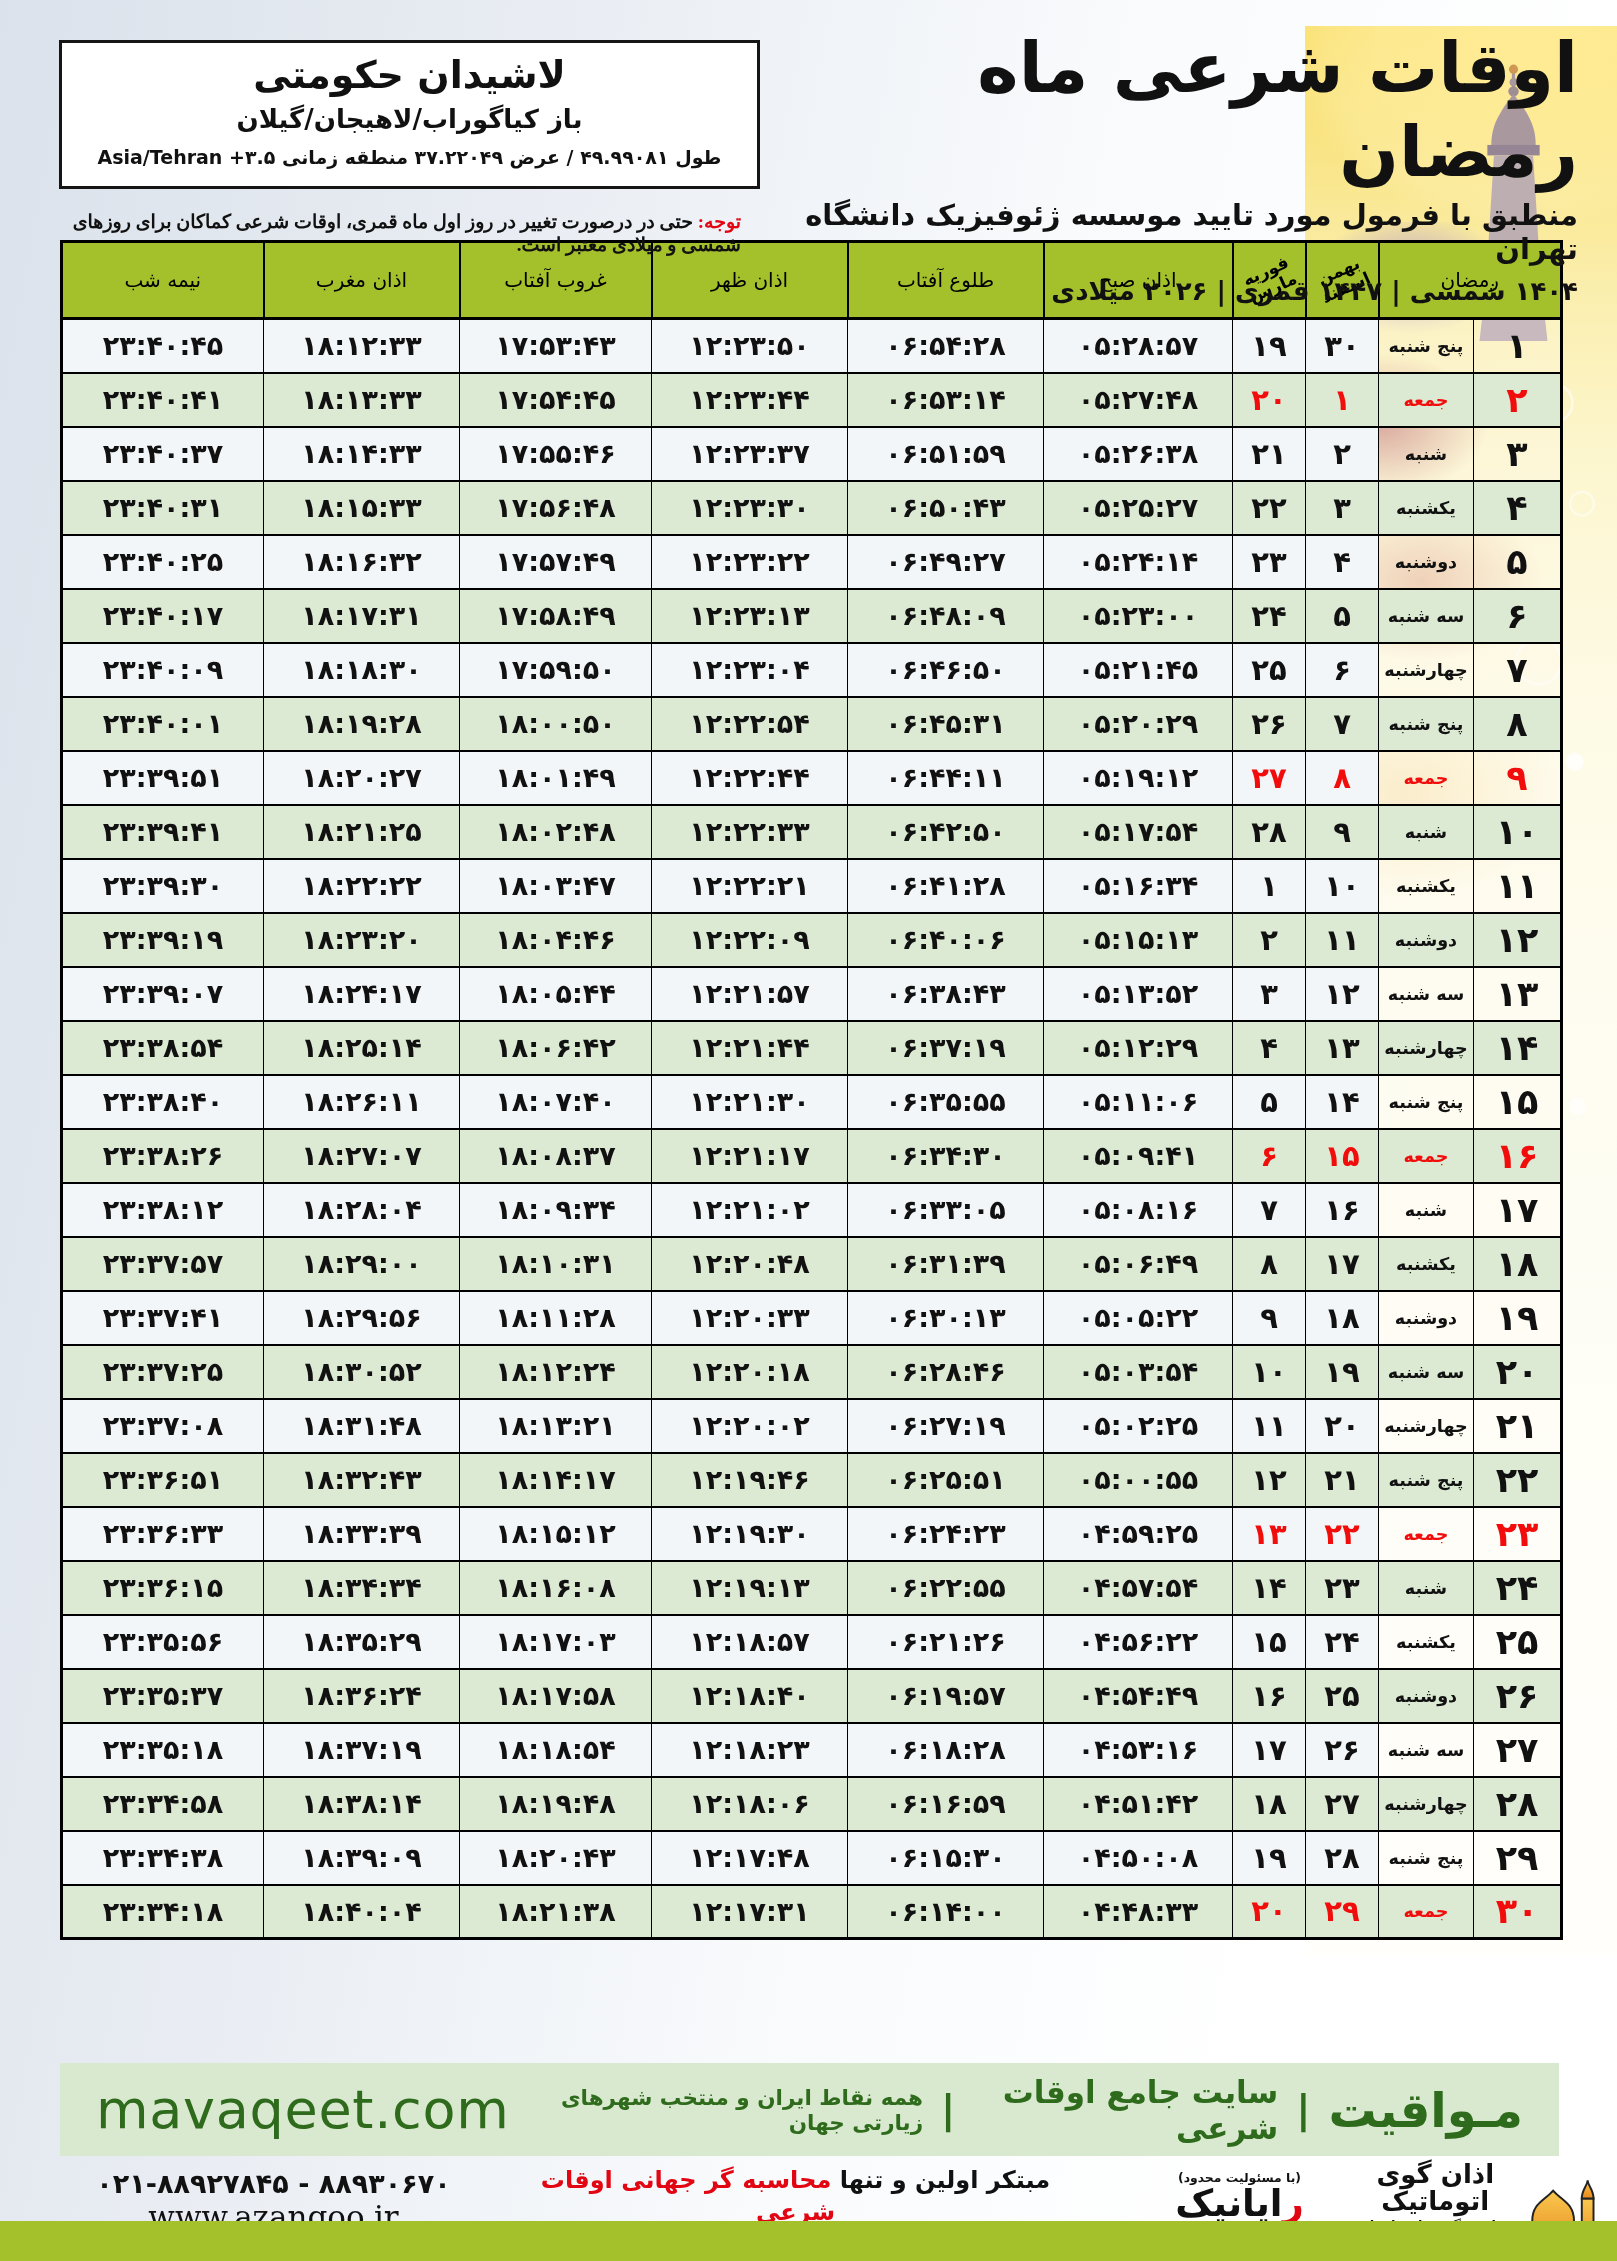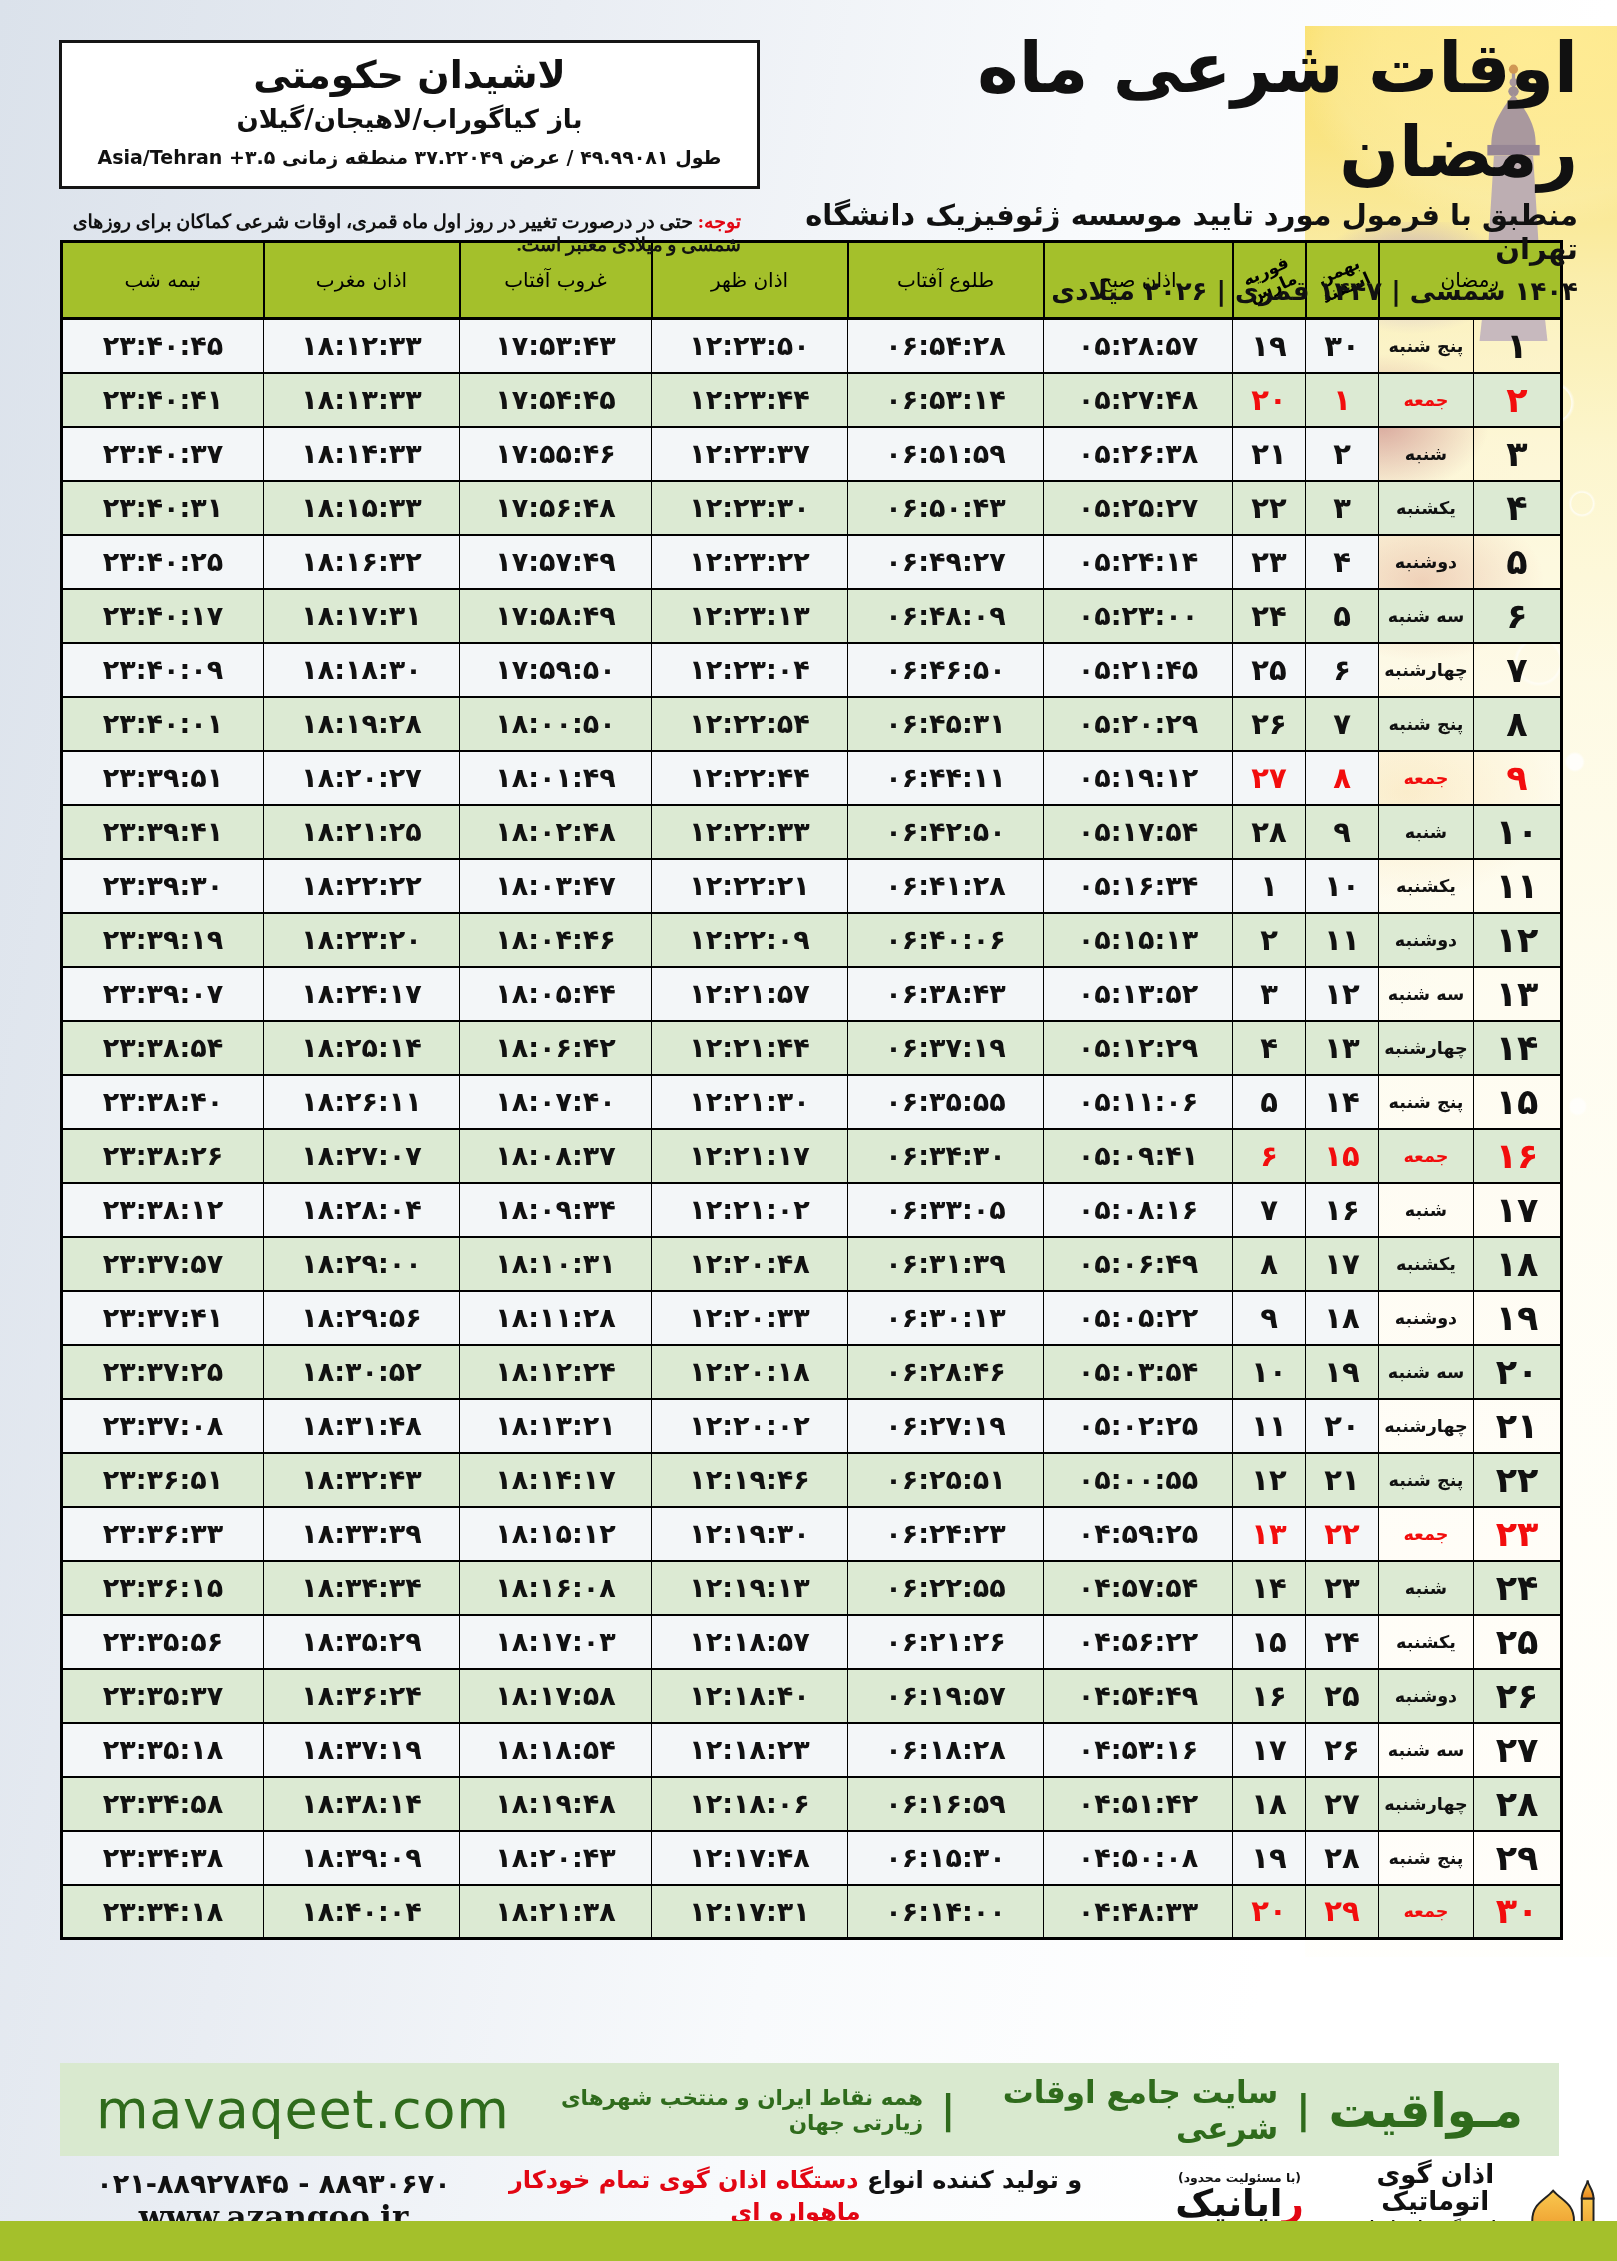--- a/index.html
+++ b/index.html
@@ -98,21 +98,21 @@
   }
   .mv-brand{font-size:48px; font-weight:bold; direction:rtl;}
   .mv-sep{font-size:39px; font-weight:bold;}
   .mv-desc{font-size:31px; font-weight:bold; direction:rtl;}
   .mv-coverage{font-size:21.5px; font-weight:bold; direction:rtl;}
   .mv-url{font-size:54px; font-weight:normal; margin-right:auto; letter-spacing:0.7px;}
   
   .footer-zone{position:absolute; left:0; top:2161px; width:1618px; height:60px; z-index:1; background:transparent;}
   .phone-block{position:absolute; left:78px; top:6.5px; width:391px; text-align:center;}
   .phone-number{font-size:27px; font-weight:bold; letter-spacing:1.3px; direction:ltr; display:inline-block; padding-bottom:2.6px;text-align:center;}
-  .site-url{font-size:31px; font-weight:bold; font-family:"DejaVu Serif", serif; border-bottom:3.3px dotted #333; display:inline-block; line-height:1.05;}
+  .site-url{font-size:31px; font-weight:normal; font-family:"DejaVu Serif", serif; border-bottom:3.3px dotted #333; display:inline-block; line-height:1.05;}
   .slogan-block{position:absolute; left:502px; top:2.6px; width:587px; text-align:center; direction:rtl;}
   .slogan-line{font-size:24px; font-weight:bold; line-height:1.35;}
   .slogan-red{color:#e20613;}
   .rayanik-block{position:absolute; left:1132px; top:9px; width:215px; text-align:center; direction:rtl;}
   .rayanik-note{font-size:12.4px; font-weight:bold;}
   .rayanik-name{font-size:37px; font-weight:bold; line-height:1.05;}
   .rayanik-r{color:#e20613;}
   .rayanik-sub{font-size:17px; font-weight:bold;}
   .azangoo-block{position:absolute; left:1350px; top:0; width:254px; direction:rtl; display:flex; align-items:center; gap:6.5px;}
   .azangoo-icon{width:77px; height:86px; flex:0 0 auto;}
@@ -558,20 +558,21 @@
   <div class="mv-coverage">همه نقاط ایران و منتخب شهرهای زیارتی جهان</div>
   <div class="mv-url">mavaqeet.com</div>
 </div>
 
 <div class="footer-zone">
   <div class="phone-block">
     <div class="phone-number">۰۲۱-۸۸۹۲۷۸۴۵ - ۸۸۹۳۰۶۷۰</div><br>
     <div class="site-url">www.azangoo.ir</div>
   </div>
   <div class="slogan-block">
+    <div class="slogan-line"><span>مبتکر اولین و تنها </span><span class="slogan-red">محاسبه گر جهانی اوقات شرعی</span></div>
     <div class="slogan-line"><span>و تولید کننده انواع </span><span class="slogan-red">دستگاه اذان گوی تمام خودکار ماهواره ای</span></div>
   </div>
   <div class="rayanik-block">
     <div class="rayanik-note">(با مسئولیت محدود)</div>
     <div class="rayanik-name"><span class="rayanik-r">ر</span><span>ایانیک</span></div>
     <div class="rayanik-sub">خاور آریا</div>
   </div>
   <div class="azangoo-block">
     <svg class="azangoo-icon" viewBox="0 0 118 132">
       <defs>

